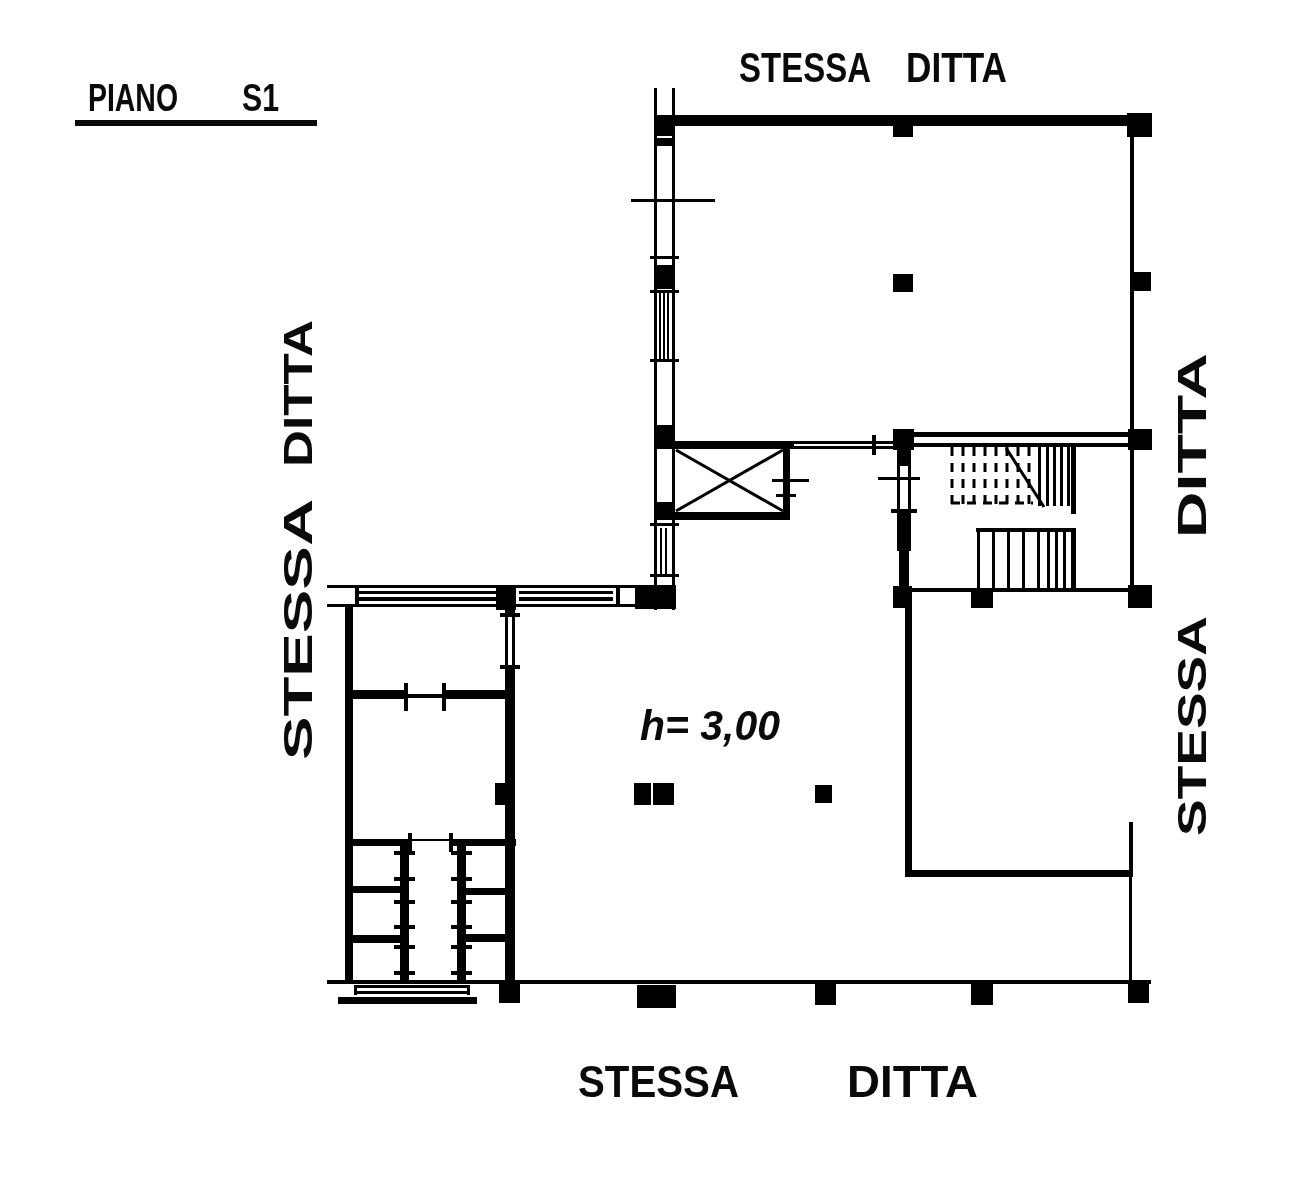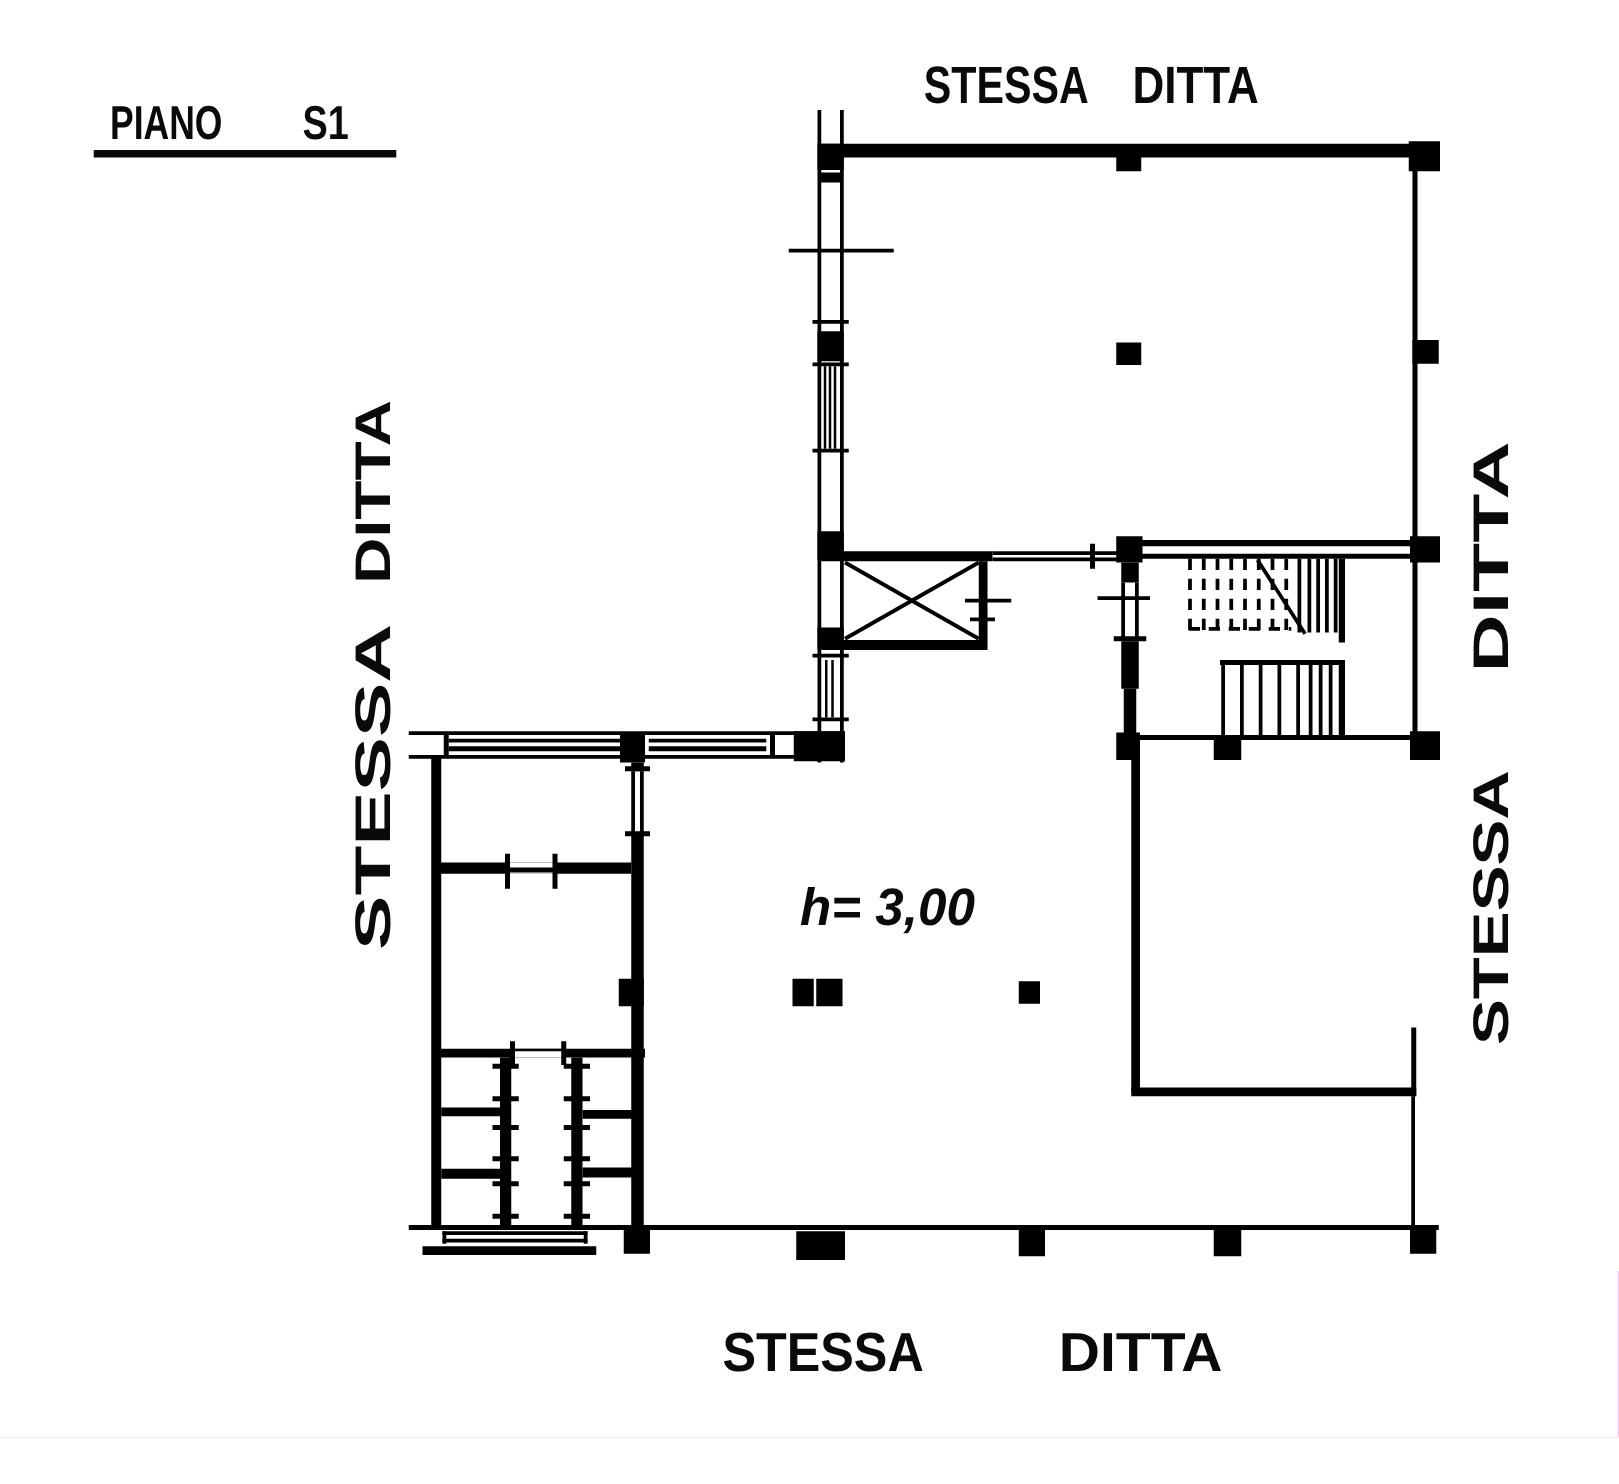--- a/index.html
+++ b/index.html
@@ -1,16 +1,16 @@
 <!DOCTYPE html>
 <html><head>
 <meta charset="utf-8">
 <style>
   html,body{margin:0;padding:0;background:#fff;}
-  #plan{position:relative;width:1295px;height:1150px;background:#d946ef;font-family:"Liberation Sans", sans-serif;}
+  #plan{position:relative;width:1295px;height:1150px;background:#7dd3fc;font-family:"Liberation Sans", sans-serif;}
   svg text{font-family:"Liberation Sans", sans-serif;fill:#0a0a0a;}
 </style>
 </head>
 <body>
 <div id="plan">
 <svg width="1295" height="1187" viewBox="0 0 1295 1187">
 <rect x="0" y="0" width="1295" height="1187" fill="#ffffff"></rect>
 
 <g fill="#0a0a0a">
   <text x="88" y="111" font-size="38" font-weight="bold" textLength="90" lengthAdjust="spacingAndGlyphs">PIANO</text>

